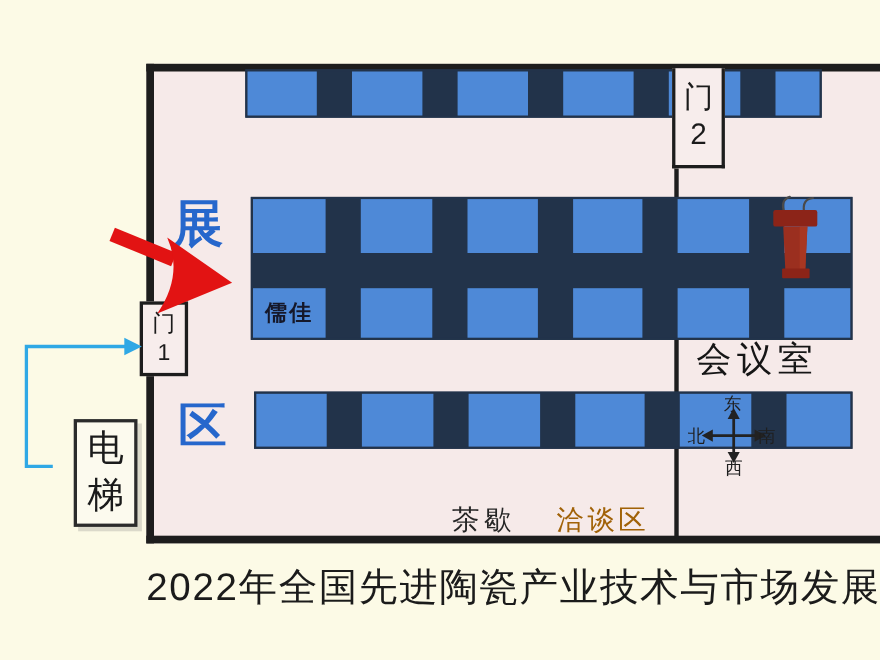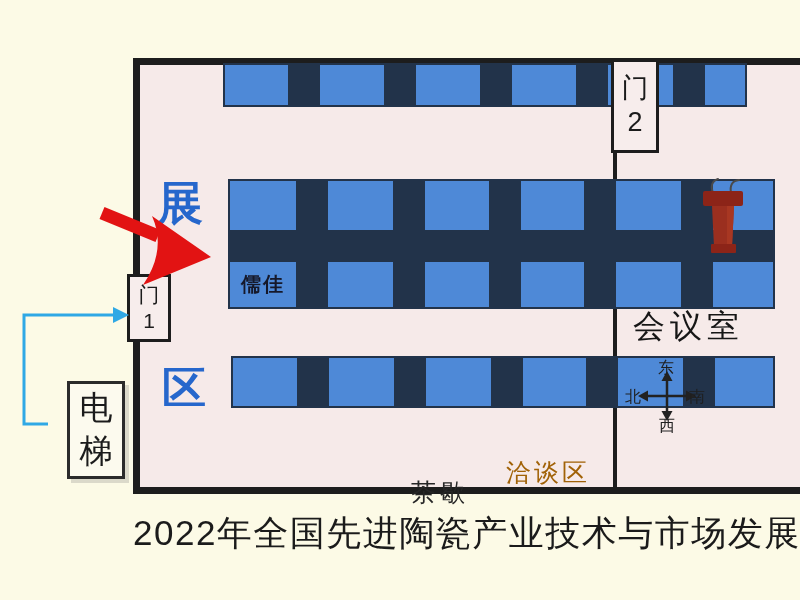--- a/index.html
+++ b/index.html
@@ -63,21 +63,21 @@
   
   .zone-char{
     color:var(--zone_blue,#2667CC);font-weight:700;z-index:3;
     font-size:46px;line-height:1;
   }
   .zone-top{left:157px;top:180px;}
   .zone-bottom{left:162px;top:366px;font-size:44px;}
 
   
   .meeting-label{left:633px;top:281px;font-size:32px;letter-spacing:5px;z-index:3;color:#161616;margin-top:24px;}
-  .tea-label{left:411px;top:456px;font-size:25px;letter-spacing:4px;z-index:3;color:#262626;margin-top:20px;}
+  .tea-label{left:411px;top:456px;font-size:25px;letter-spacing:4px;z-index:3;color:#262626;}
   .nego-label{left:506px;top:456px;font-size:25px;letter-spacing:3px;z-index:3;color:#a16207;}
 
   
   .compass{left:612px;top:348px;width:110px;height:92px;z-index:3;}
   .compass span{position:absolute;font-size:16px;color:#1f1f1f;}
   .c-top{left:46px;top:10px;}
   .c-bottom{left:47px;top:68px;}
   .c-left{left:13px;top:39px;}
   .c-right{left:77px;top:39px;}
 

